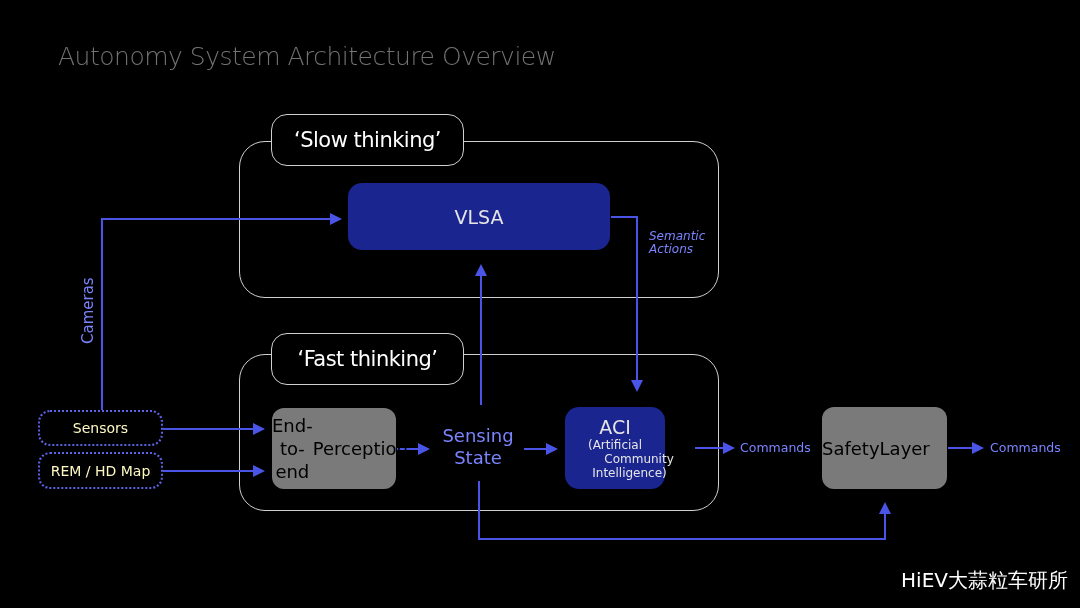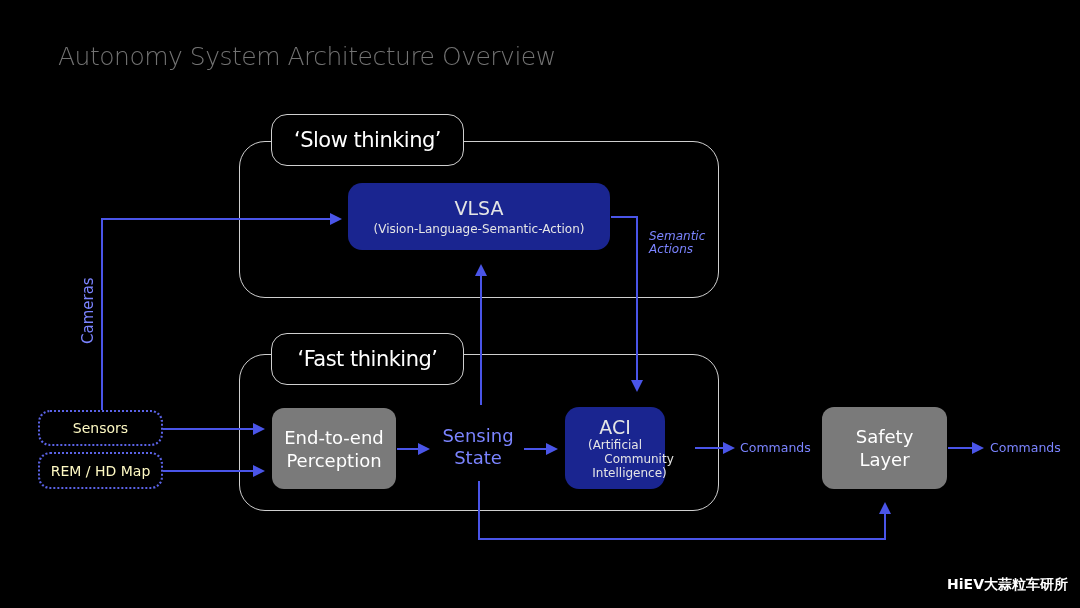--- a/index.html
+++ b/index.html
@@ -2,25 +2,25 @@
 <html><head>
 <meta charset="utf-8">
 <style>
   html, body { margin:0; padding:0; background:#000; }
   body { width:1080px; height:608px; position:relative; overflow:hidden; font-family:"DejaVu Sans", sans-serif; color:#fff; }
   .abs { position:absolute; }
   #title { left:58px; top:42px; font-size:25px; letter-spacing:-0.5px; font-weight:300; color:#737373; }
   .group { border:1.5px solid #cfcfcf; border-radius:26px; box-sizing:border-box; }
   .tag { border:1.5px solid #cfcfcf; border-radius:16px; background:#000; box-sizing:border-box; display:flex; align-items:center; justify-content:center; font-size:21px; color:#fff; letter-spacing:-0.5px; }
   .bluebox { background:#1a2590; border-radius:14px; display:flex; flex-direction:column; align-items:center; justify-content:center; color:#e5e5e5; text-align:center; box-sizing:border-box; }
-  .graybox { background:#7a7a7a; border-radius:12px; display:flex; flex-direction:column; align-items:center; justify-content:center; color:#ffffff; text-align:center; font-size:18px; line-height:23px; box-sizing:border-box; }
+  .graybox { background:#7a7a7a; border-radius:12px; display:flex; flex-direction:row; align-items:center; color:#000000; text-align:center; font-size:18px; line-height:23px; box-sizing:border-box; }
   .dotted { border:2px dotted #5b63e6; border-radius:12px; display:flex; align-items:center; justify-content:center; color:#fef9c3; font-size:14px; box-sizing:border-box; }
   .lbl { color:#7b84ff; }
   svg#wires { position:absolute; left:0; top:0; }
-  #watermark { right:12px; bottom:14px; font-size:14px; color:#fff; font-weight:700; }
+  #watermark { right:12px; bottom:14px; font-size:20px; color:#fff; font-weight:400; }
 </style>
 </head>
 <body>
 
 <div id="title" class="abs">Autonomy System Architecture Overview</div>
 
 <div class="abs group" style="left:239px; top:141px; width:480px; height:157px;"></div>
 <div class="abs group" style="left:239px; top:354px; width:480px; height:157px;"></div>
 
 <svg id="wires" width="1080" height="608">
@@ -41,21 +41,20 @@
     <path d="M948,448 L982,448" marker-end="url(#ah)"></path>
     <path d="M479,481 L479,539 L885,539 L885,504" marker-end="url(#ah)"></path>
   </g>
 </svg>
 
 <div class="abs tag" style="left:271px; top:114px; width:193px; height:52px;">‘Slow thinking’</div>
 <div class="abs tag" style="left:271px; top:333px; width:193px; height:52px;">‘Fast thinking’</div>
 
 <div class="abs bluebox" style="left:348px; top:183px; width:262px; height:67px;">
   <div style="font-size:19px; line-height:24px;">VLSA</div>
-  <div style="font-size:12px; line-height:18px;">(Vision-Language-Semantic-Action)</div>
 </div>
 
 <div class="abs lbl" style="left:649px; top:230px; font-size:12px; line-height:13px;font-style:italic;">
   <div>Semantic</div>
   <div>Actions</div>
 </div>
 
 <div class="abs lbl" style="left:58px; top:305px; font-size:15px; transform:rotate(-90deg); transform-origin:center; width:60px; text-align:center;">Cameras</div>
 
 <div class="abs dotted" style="left:38px; top:410px; width:125px; height:36px;">Sensors</div>

